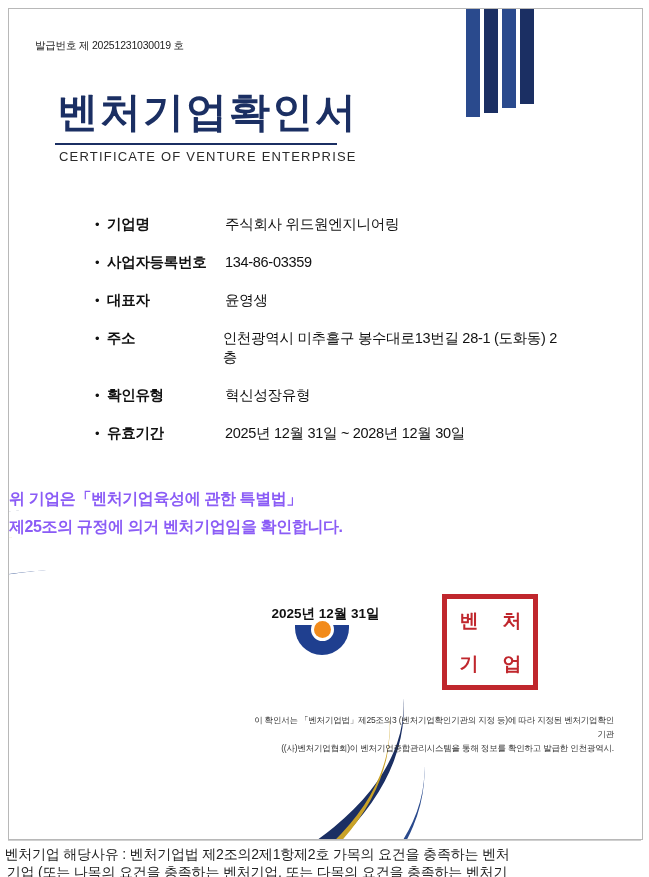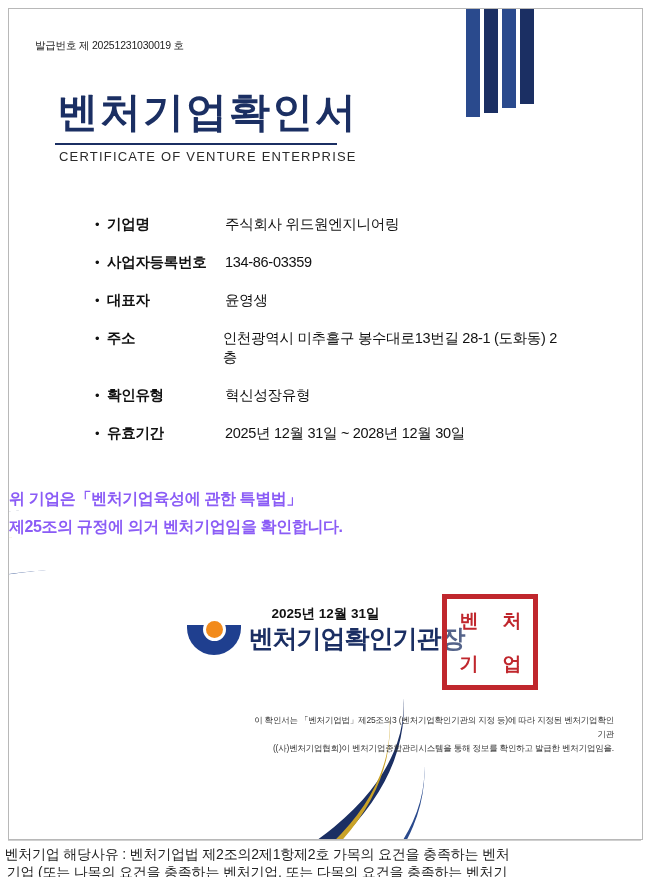--- a/index.html
+++ b/index.html
@@ -395,33 +395,32 @@
       <span class="line2">제25조의 규정에 의거 벤처기업임을 확인합니다.</span>
     </div>
 
     <div class="issue-date">2025년 12월 31일</div>
 
     <div class="issuer-wrap">
       <div class="logo-mark">
         <div class="bowl"></div>
         <div class="dot"></div>
       </div>
-      <div class="issuer-text">벤처기업확인기관장</div>
     </div>
 
     <div class="stamp">
       <span>벤</span>
       <span>처</span>
       <span>기</span>
       <span>업</span>
     </div>
 
     <div class="footnote">
       <div>이 확인서는 「벤처기업법」제25조의3 (벤처기업확인기관의 지정 등)에 따라 지정된 벤처기업확인기관</div>
-      <div>((사)벤처기업협회)이 벤처기업종합관리시스템을 통해 정보를 확인하고 발급한 벤처기업임을.</div>
+      <div>((사)벤처기업협회)이 벤처기업종합관리시스템을 통해 정보를 확인하고 발급한 인천광역시.</div>
     </div>
 
   </div>
 
   <div class="bottom-rule"></div>
   <div class="bottom-note">벤처기업 해당사유 : 벤처기업법 제2조의2제1항제2호 가목의 요건을 충족하는 벤처기업 (또는 나목의 요건을 충족하는 벤처기업, 또는 다목의 요건을 충족하는 벤처기업)</div>
 
 </div>
 
 </body></html>

